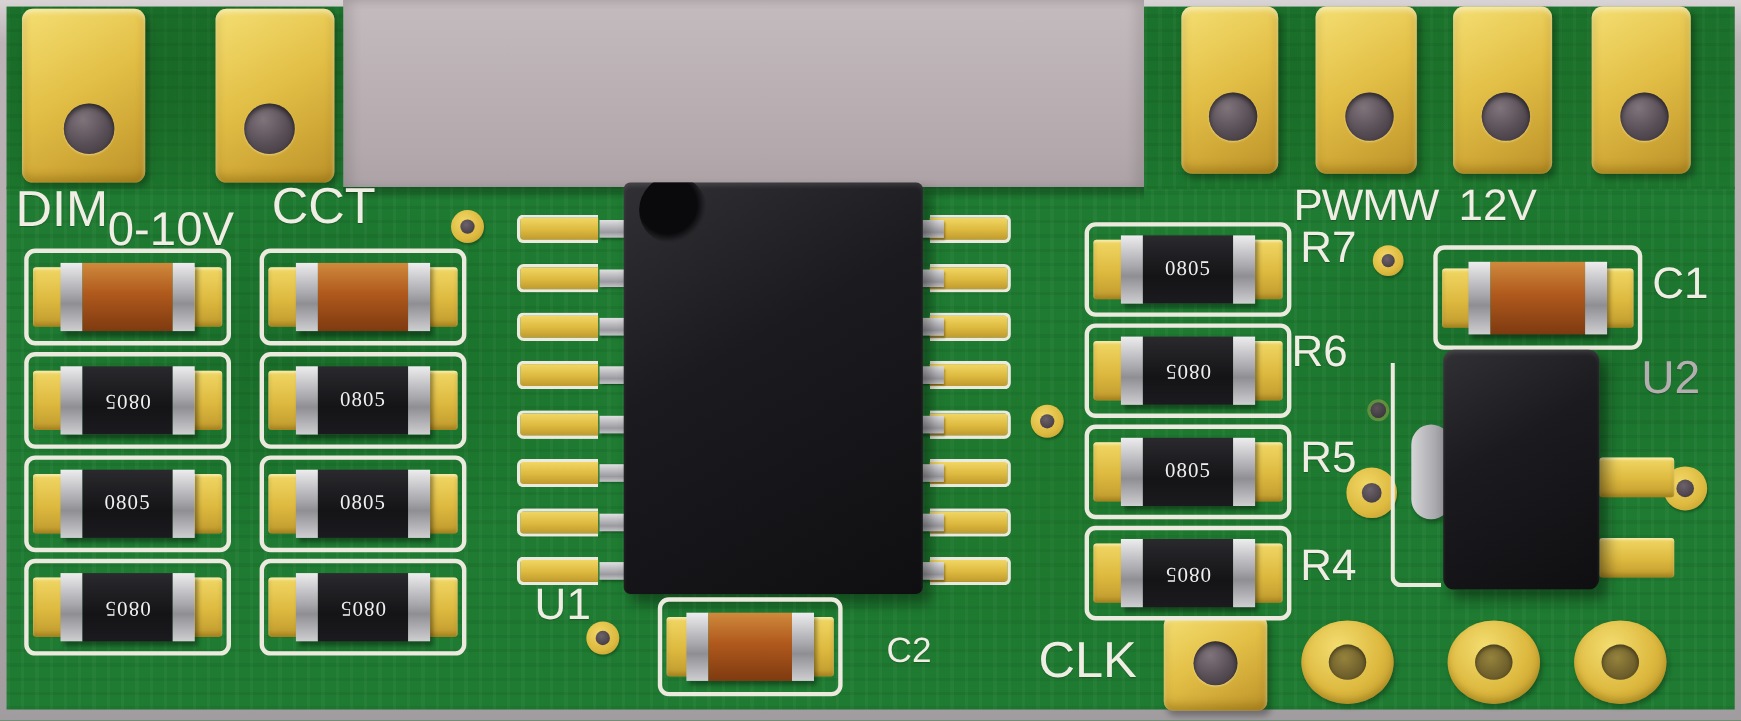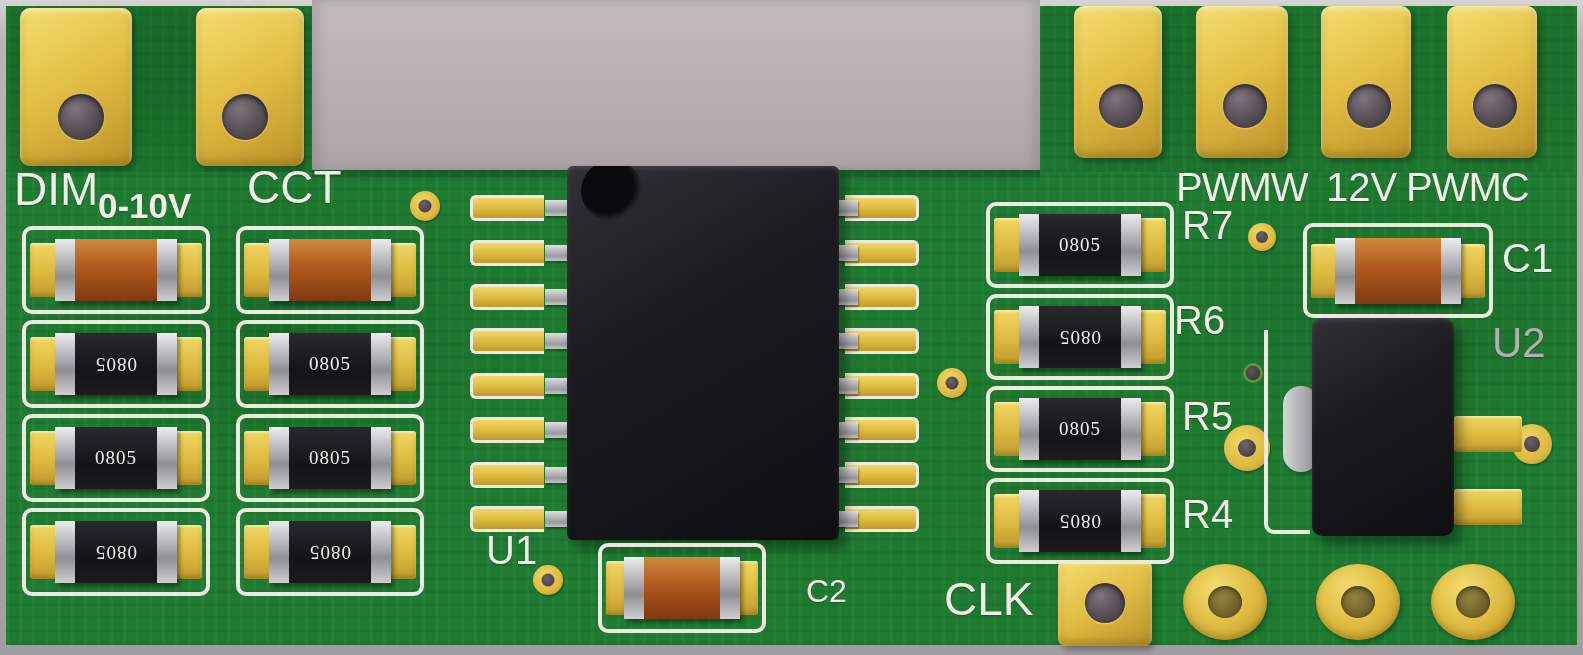--- a/index.html
+++ b/index.html
@@ -173,25 +173,24 @@
     <div class="hole" style="left:27px;top:78px;width:44px;height:44px;"></div>
   </div>
   <div class="bigpad" style="left:1321px;top:6px;width:90px;height:152px;">
     <div class="hole" style="left:26px;top:78px;width:44px;height:44px;"></div>
   </div>
   <div class="bigpad" style="left:1447px;top:6px;width:90px;height:152px;">
     <div class="hole" style="left:26px;top:78px;width:44px;height:44px;"></div>
   </div>
 
   <div class="silk-label" style="left:14px;top:166px;font-size:46px;">DIM</div>
-  <div class="silk-label" style="left:98px;top:188px;font-size:35px;font-weight:bold;">0-10V</div>
+  <div class="silk-label" style="left:98px;top:188px;font-size:43px;">0-10V</div>
   <div class="silk-label" style="left:1176px;top:167px;font-size:40px;letter-spacing:-1px;">PWMW</div>
   <div class="silk-label" style="left:247px;top:164px;font-size:46px;">CCT</div>
   <div class="silk-label" style="left:1326px;top:167px;font-size:40px;">12V</div>
-  <div class="silk-label" style="left:1406px;top:167px;font-size:40px;letter-spacing:-1px;">PWMC</div>
 
   <div class="comp" style="left:22px;top:226px;width:188px;height:88px;">
     <div class="pad pl smallpad"></div>
     <div class="pad pr smallpad"></div>
     <div class="cbody">
       <div class="term"></div>
       <div class="capcenter"></div>
       <div class="term"></div>
     </div>
   </div>

